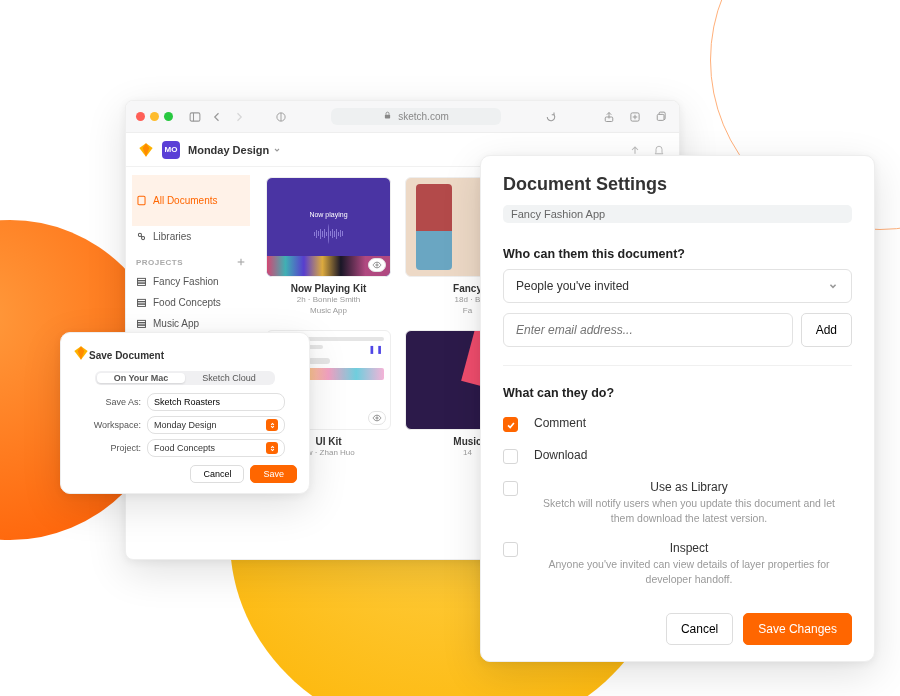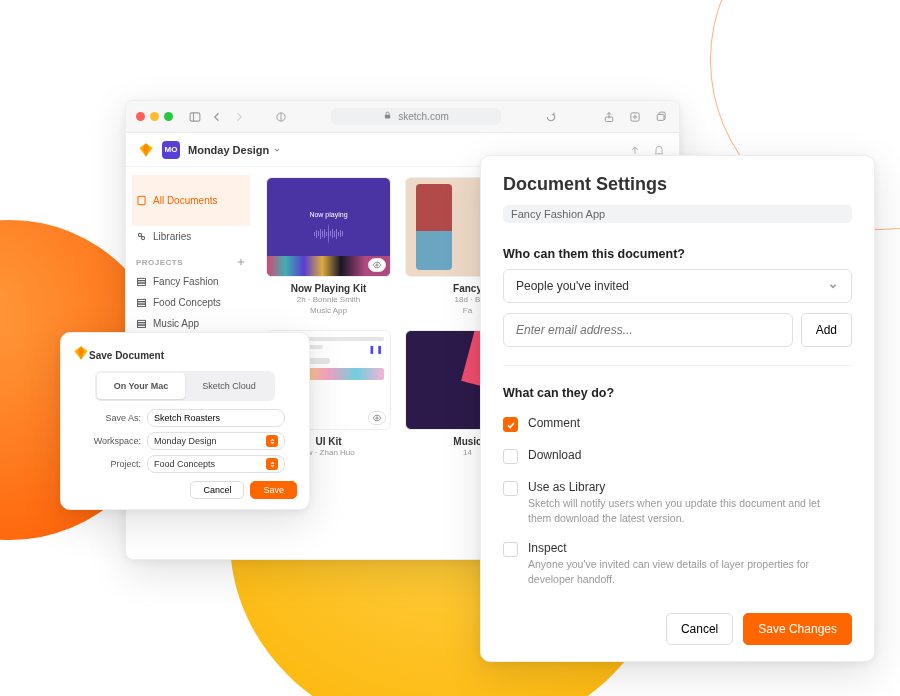--- a/index.html
+++ b/index.html
@@ -159,21 +159,21 @@
   }
   .sheet-head { display:flex; gap:0; align-items:flex-end; }
   .sheet-head .sketch-logo { margin-top:2px; }
   .sheet-head .txt .h { font-weight:700; font-size:10px; }
   .sheet-head .txt .d { color:#8c8c8c; font-size:8px; line-height:1.3; margin-top:2px; }
   .seg {
     display:flex; margin:10px auto 8px; width:180px;
     background:#f0f0f2; border-radius:6px; padding:2px;
   }
   .seg button {
-    flex:1; border:none; background:transparent; font-size:9px; padding:8px 0; border-radius:4px; color:#555;
+    flex:1; border:none; background:transparent; font-size:9px; padding:0 0; border-radius:4px; color:#555;
   }
   .seg button.on { background:#fff; box-shadow:0 1px 2px rgba(0,0,0,.12); font-weight:600; }
   .form-row { display:flex; align-items:center; gap:6px; margin:5px 12px; }
   .form-row label { width:56px; text-align:right; color:#555; font-size:9px; }
   .form-row input, .form-row .sel {
     flex:1; height:18px; border:1px solid #e0e0e0; border-radius:8px; padding:0 6px; font-size:9px;
     background:#fff; display:flex; align-items:center; justify-content:space-between;
   }
   .sel .chev { width:12px; height:12px; background:var(--orange); border-radius:3px; display:flex; align-items:center; justify-content:center; }
   .sel .chev svg { width:7px; height:7px; color:#fff; }
@@ -202,21 +202,21 @@
     display:flex; align-items:center; justify-content:space-between; cursor:pointer;
   }
   .select svg { width:12px; height:12px; color:#999; }
   .invite-row { display:flex; gap:8px; margin-top:10px; }
   .invite-row input {
     flex:1; border:1px solid #e2e2e2; border-radius:6px; padding:9px 12px; font-size:12px;
     font-style:italic; color:#aaa;
   }
   .invite-row .btn { font-size:12px; padding:8px 14px; }
   .divider { height:1px; background:#f0f0f0; margin:18px 0 12px; }
-  .check { display:flex; gap:10px; align-items:flex-start; margin:8px 0; font-size:12px; }
+  .check { display:flex; gap:16px; align-items:flex-start; margin:8px 0; font-size:12px;text-align:center; }
   .check .box {
     width:15px; height:15px; border-radius:3px; border:1.5px solid #d7d7d7; flex-shrink:0;
     display:flex; align-items:center; justify-content:center; margin-top:1px;
   }
   .check .box.on { background:var(--orange); border-color:var(--orange); color:#fff; }
   .check .box.on svg { width:10px; height:10px; }
   .check .body { display:flex; flex-direction:column; }
   .check .label { color:#333; }
   .check .hint { color:#9a9a9a; font-size:10.5px; line-height:1.4; margin-top:2px; max-width:310px; }
   .panel-actions { display:flex; justify-content:flex-end; gap:10px; margin-top:18px; }

